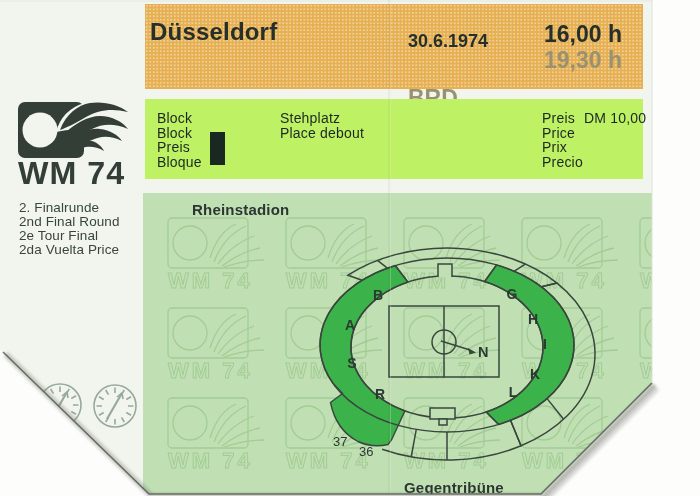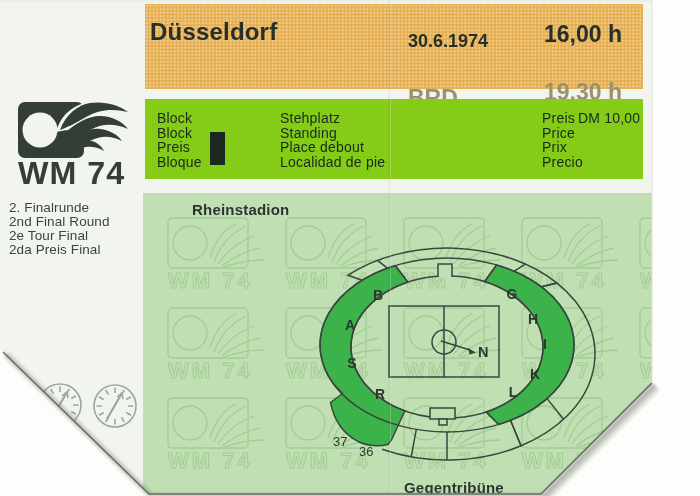--- a/index.html
+++ b/index.html
@@ -18,41 +18,41 @@
   .band-orange{
     position:absolute;left:145px;top:4px;width:498px;height:85px;
     background-color:#e6b052;
     background-image:radial-gradient(rgba(255,255,255,.42) .8px, transparent 1.2px);
     background-size:3.5px 3.5px;
   }
   .city{position:absolute;left:5px;top:14px;font-size:24px;font-weight:bold;color:#262f29;letter-spacing:.2px;}
   .hdr-date{position:absolute;left:263px;top:27px;font-size:18px;font-weight:bold;color:#262f29;}
   .hdr-time1{position:absolute;left:399px;top:17px;font-size:23px;font-weight:bold;color:#262f29;text-align:right;}
   .hdr-team{position:absolute;left:263px;top:43px;font-size:23px;font-weight:bold;color:#9a9170;margin-top:38px;}
-  .hdr-time2{position:absolute;left:399px;top:43px;font-size:23px;font-weight:bold;color:#9a9170;margin-top:32px;}
+  .hdr-time2{position:absolute;left:399px;top:43px;font-size:23px;font-weight:bold;color:#9a9170;}
   
   .band-green{
     position:absolute;left:145px;top:99px;width:498px;height:80px;
-    background:#84cc16;color:#1b2822;
+    background:#bef264;color:#1b2822;
   }
   .gb-col{position:absolute;top:12px;font-size:14px;line-height:14.6px;letter-spacing:.2px;}
   .gb-col div{white-space:nowrap;}
   .gb-block{left:12px;}
   .gb-seat{left:135px;}
   .gb-price{left:397px;}
   .price-row{display:flex;}
-  .price-val{margin-left:3px;}
+  .price-val{margin-left:9px;}
   .block-letter{
     position:absolute;left:65px;top:33px;width:15px;height:33px;
     background:#1b2822;color:#1b2822;font-size:0;overflow:hidden;
   }
   
   .logo-svg{position:absolute;left:16px;top:98px;width:124px;height:66px;}
   .wm-text{position:absolute;left:18px;top:156px;font-size:31px;font-weight:bold;color:#323e36;letter-spacing:1px;transform:scaleX(1.04);transform-origin:left;}
-  .rounds{position:absolute;left:9px;top:201px;font-size:13.5px;line-height:13.9px;color:#38443c;letter-spacing:.1px;}
+  .rounds{position:absolute;left:19px;top:201px;font-size:13.5px;line-height:13.9px;color:#38443c;letter-spacing:.1px;}
   .rounds div{white-space:nowrap;}
   
   .panel{position:absolute;left:143px;top:193px;width:509px;height:303px;background:#c0e0b4;}
   .overlay-svg{position:absolute;left:0;top:0;width:700px;height:496px;pointer-events:none;}
   .panel-labels{position:absolute;left:0;top:0;width:700px;height:496px;pointer-events:none;}
   .lbl{position:absolute;font-size:15px;font-weight:bold;color:#2b3631;letter-spacing:.2px;white-space:nowrap;}
   .lbl-stadium{left:152px;top:201px;margin-left:40px;}
   .lbl-haupt{left:387px;top:204px;}
   .lbl-gegen{left:404px;top:479px;}
   
@@ -75,23 +75,21 @@
   <div class="band-green">
     <div class="gb-col gb-block">
       <div>Block</div>
       <div>Block</div>
       <div>Preis</div>
       <div>Bloque</div>
     </div>
     <div class="block-letter">I</div>
     <div class="gb-col gb-seat">
       <div>Stehplatz</div>
-      <div>Standing</div>
       <div>Place debout</div>
-      <div>Localidad de pie</div>
     </div>
     <div class="gb-col gb-price">
       <div class="price-row">
         <span>Preis</span>
         <span class="price-val">DM 10,00</span>
       </div>
       <div>Price</div>
       <div>Prix</div>
       <div>Precio</div>
     </div>
@@ -104,21 +102,21 @@
     <path d="M 44,32 C 50,16 62,7 74,5 C 88,3 103,7 112,14 C 96,10 82,12 70,19 C 58,26 50,30 44,32 Z" fill="#323e36"></path>
     <path d="M 48,36 C 58,26 72,18 84,18 C 96,18 107,24 112,31 C 98,25 86,26 76,31 C 66,36 56,37 48,36 Z" fill="#323e36"></path>
     <path d="M 52,40 C 62,34 74,30 84,31 C 94,32 102,37 106,43 C 94,37 84,38 76,42 C 68,45 58,43 52,40 Z" fill="#323e36"></path>
     <path d="M 54,45 C 62,42 70,41 76,43 C 82,45 86,49 88,53 C 80,48 72,48 66,50 Q 59,49 54,45 Z" fill="#323e36"></path>
   </svg>
   <div class="wm-text">WM 74</div>
   <div class="rounds">
     <div>2. Finalrunde</div>
     <div>2nd Final Round</div>
     <div>2e Tour Final</div>
-    <div>2da Preis Final</div>
+    <div>2da Vuelta Price</div>
   </div>
 
   <div class="panel"></div>
 
   <svg class="overlay-svg" viewBox="0 0 700 496">
     <defs>
 
       <g id="wmk" stroke="#a3cc95" stroke-width="1.3" fill="none">
         <rect x="0" y="0" width="80" height="50" rx="4"></rect>
         <circle cx="22" cy="25" r="17"></circle>

